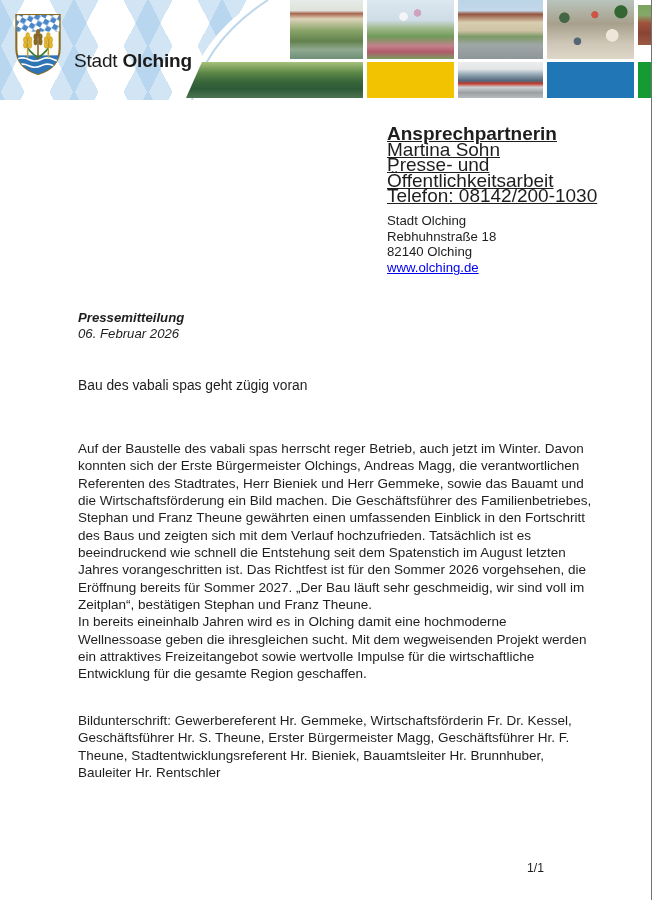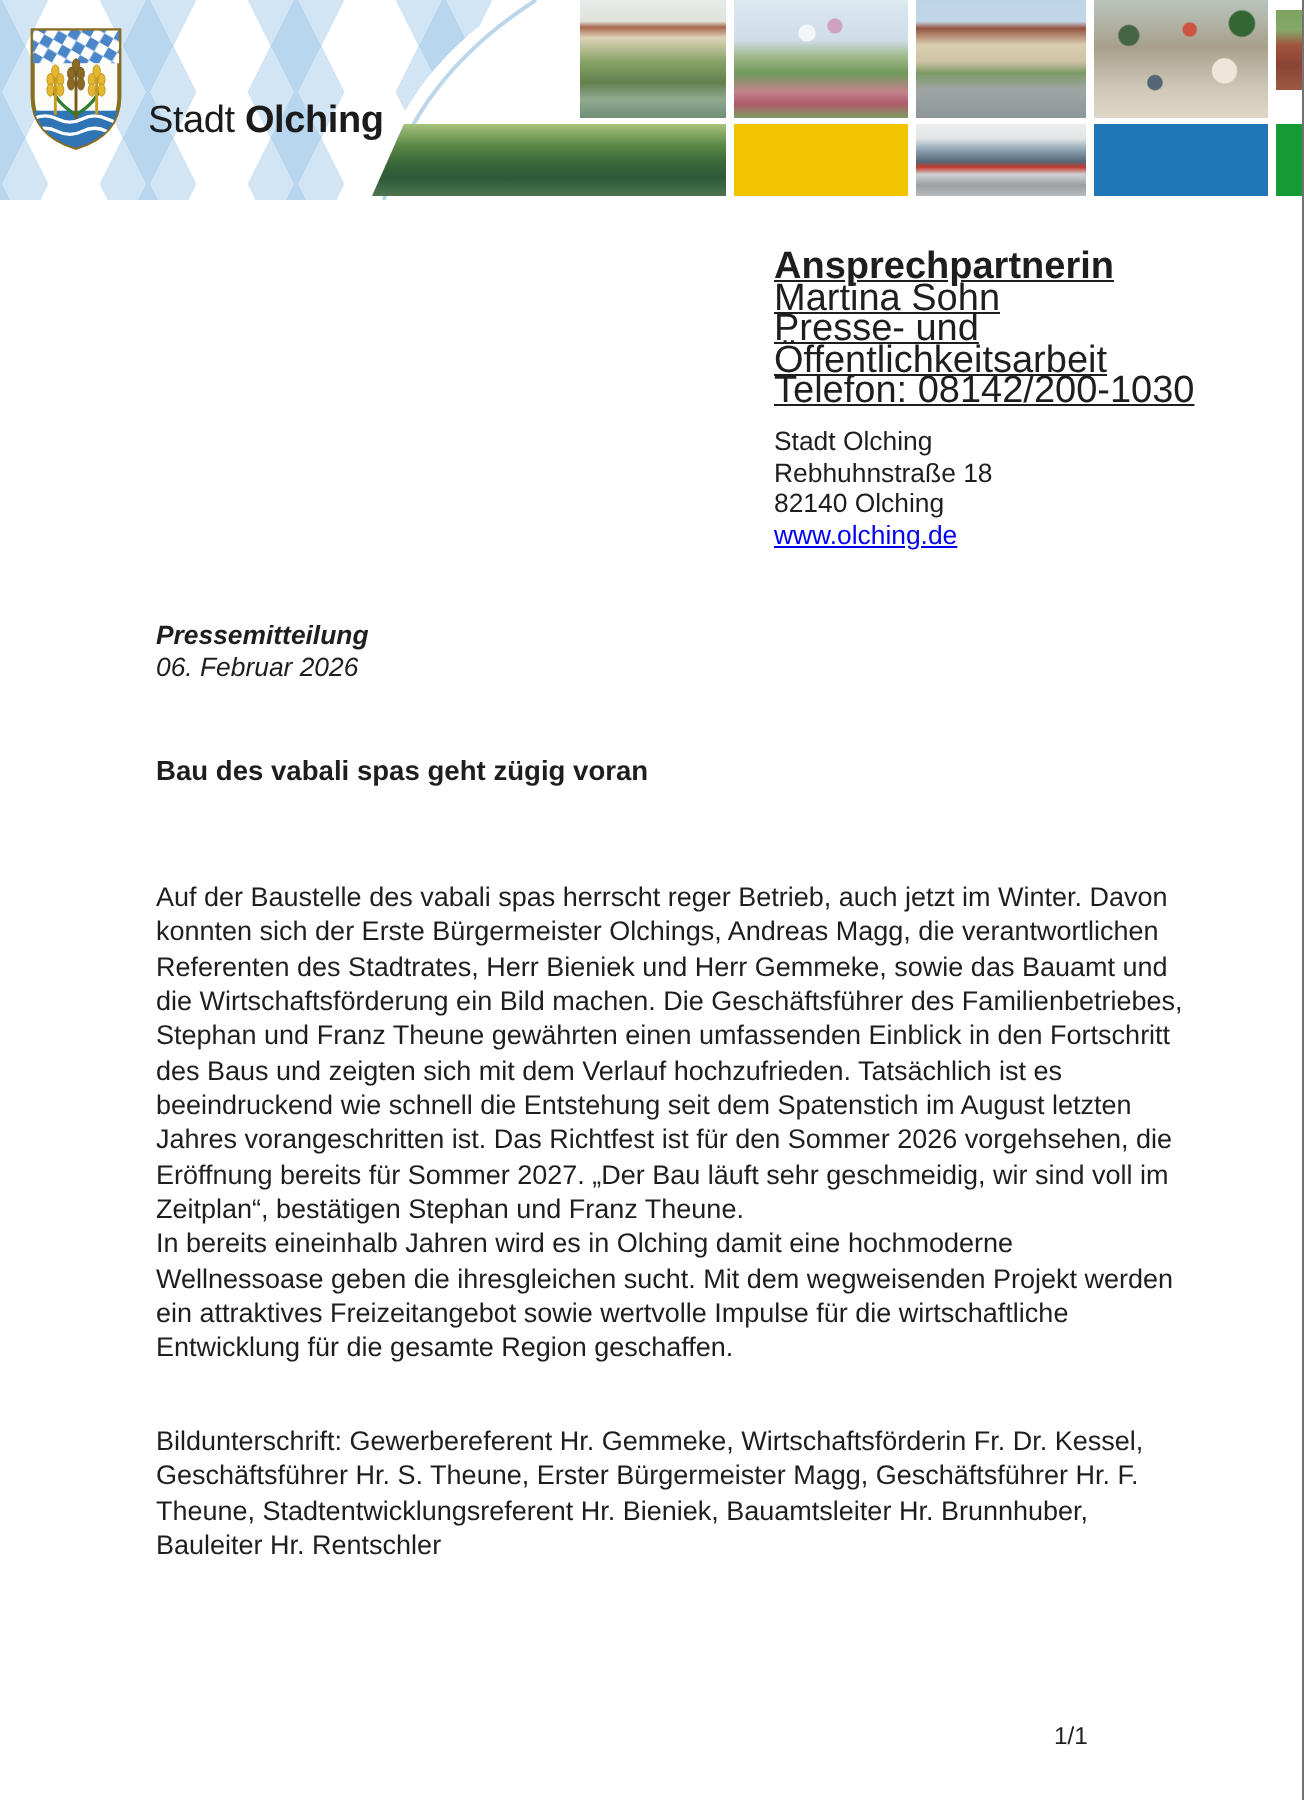--- a/index.html
+++ b/index.html
@@ -58,21 +58,21 @@
     position:absolute;left:74px;top:50px;
     font-size:19px;letter-spacing:-0.2px;color:#1b1b1b;white-space:nowrap;
   }
   .logo-text .bold{font-weight:700;}
   
   .contact-block{position:absolute;left:387px;top:126px;font-size:19px;line-height:15.6px;text-decoration:underline;}
   .address-block{position:absolute;left:387px;top:213px;font-size:13.2px;line-height:15.6px;}
   .bold{font-weight:700;}
   a.link{color:#0000EE;text-decoration:underline;cursor:pointer;}
   .meta-block{position:absolute;left:78px;top:310px;font-size:13.2px;line-height:15.8px;font-style:italic;}
-  .article-title{position:absolute;left:78px;top:378px;font-size:13.8px;font-weight:700;}
+  .article-title{position:absolute;left:78px;top:378px;font-size:13.8px;font-weight:400;}
   .article-body{position:absolute;left:78px;top:440px;width:516px;font-size:13.5px;line-height:17.35px;}
   .caption{position:absolute;left:78px;top:712px;width:516px;font-size:13.5px;line-height:17.35px;}
   .page-number{position:absolute;left:527px;top:861px;width:60px;text-align:left;font-size:12.2px;}
 </style>
 </head>
 <body>
 
 <div class="page">
 
   <div class="header">

